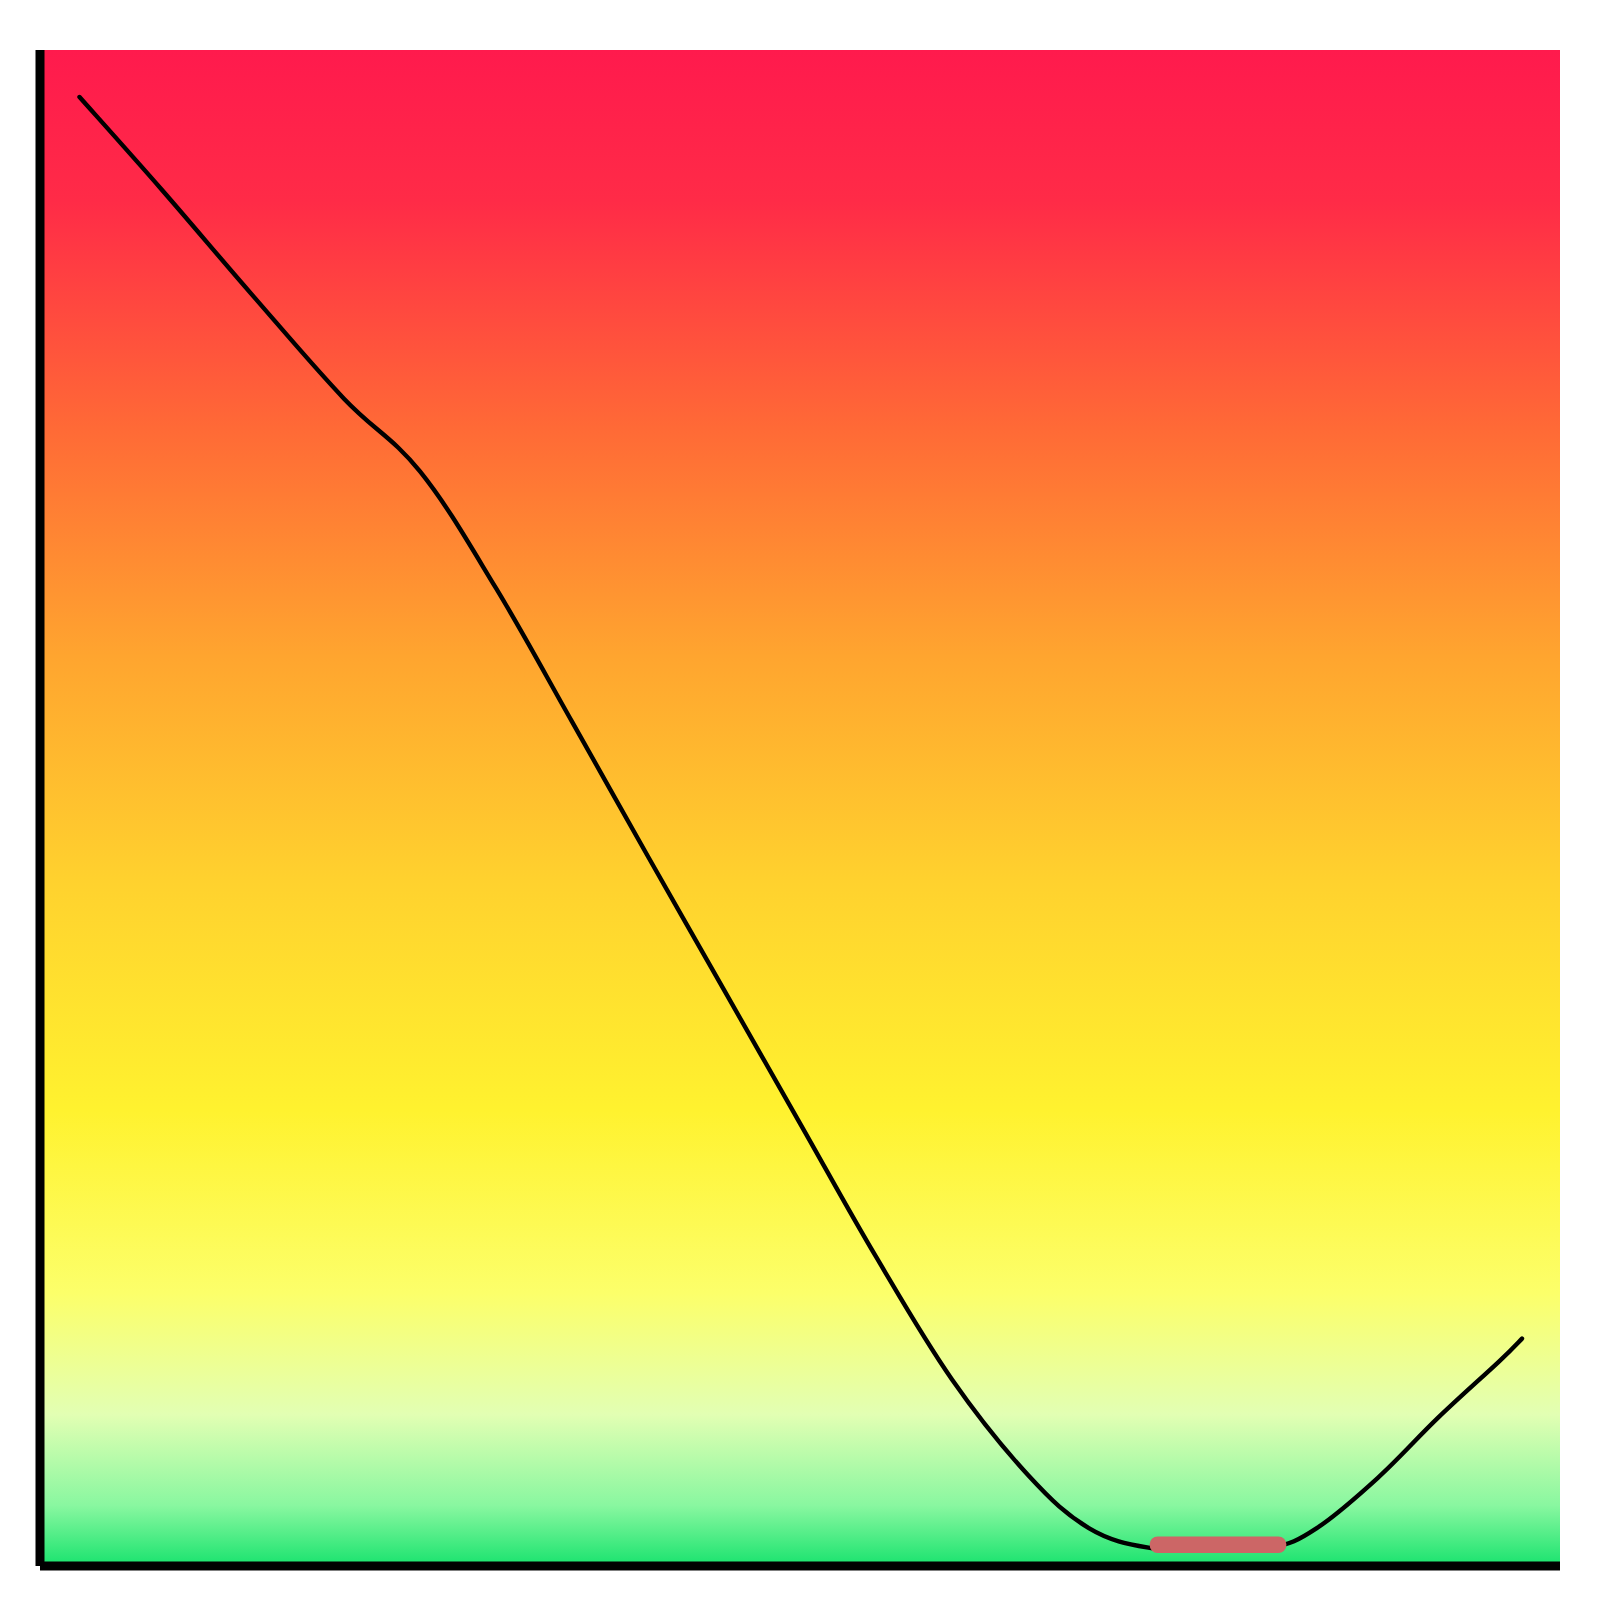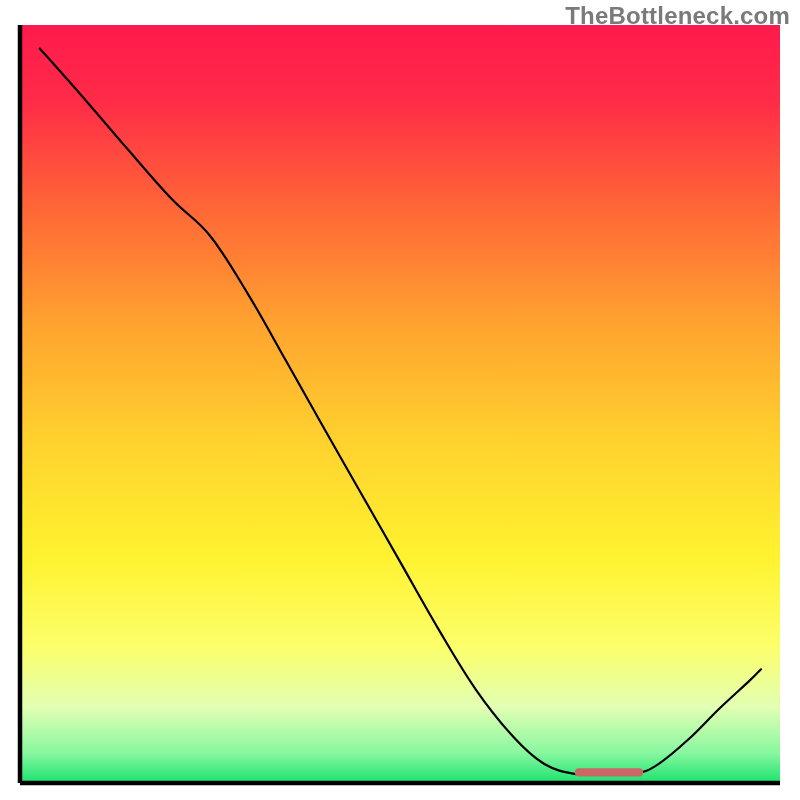--- a/index.html
+++ b/index.html
@@ -31,21 +31,20 @@
     left: 0;
     top: 0;
     width: 800px;
     height: 800px;
   }
 </style>
 </head>
 <body>
 
 <div class="chart-container">
-  <div class="watermark">TheBottleneck.com</div>
   <svg class="plot" viewBox="0 0 800 800">
     <defs>
       <linearGradient id="bg-grad" x1="0" y1="0" x2="0" y2="1">
           <stop offset="0%" stop-color="#ff1a4d"></stop>
           <stop offset="10%" stop-color="#ff2b47"></stop>
           <stop offset="25%" stop-color="#ff6a36"></stop>
           <stop offset="40%" stop-color="#ffa52f"></stop>
           <stop offset="55%" stop-color="#ffd22e"></stop>
           <stop offset="70%" stop-color="#fff22f"></stop>
           <stop offset="82%" stop-color="#fcff6a"></stop>

